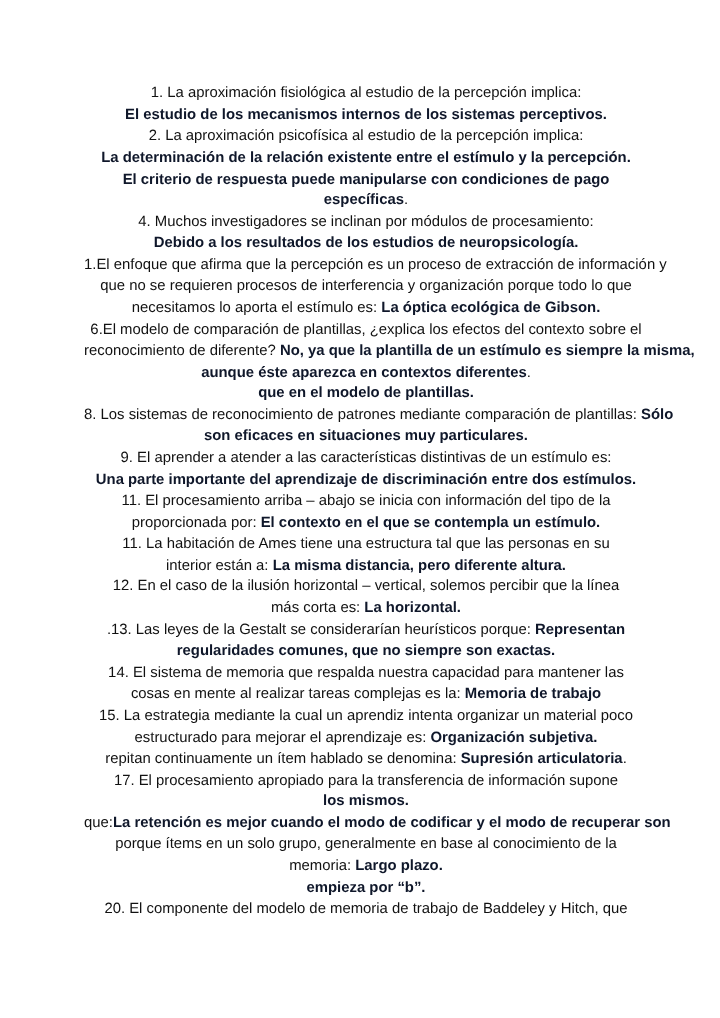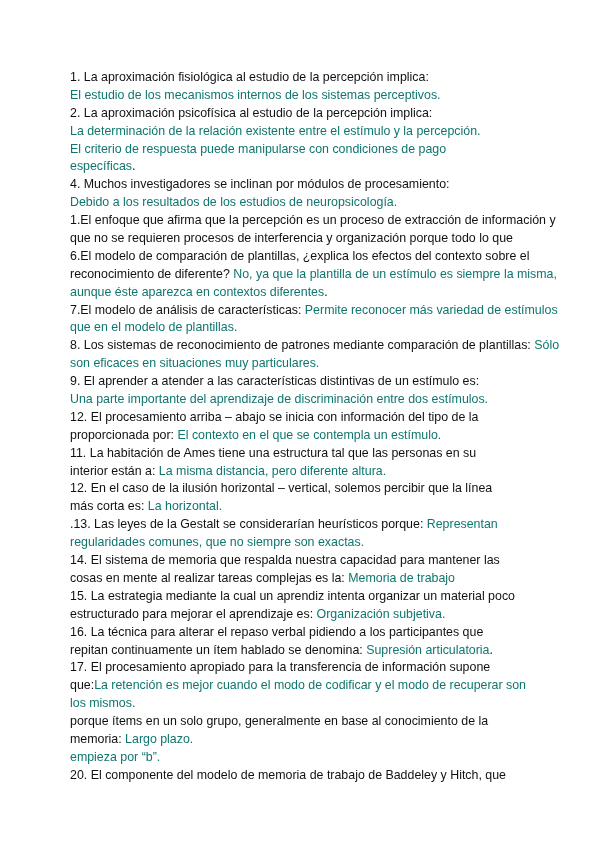--- a/index.html
+++ b/index.html
@@ -7,61 +7,60 @@
   .page {
     position: absolute;
     left: 70px;
     top: 69px;
     width: 470px;
     font-family: "Liberation Sans", sans-serif;
     font-size: 12.4px;
     line-height: 17.9px;
     color: #111111;
   }
-  .line { white-space: nowrap; height: 17.9px; }
+  .line { white-space: nowrap; height: 17.9px; text-align: center; }
   .q { font-weight: normal; }
-  .a { font-weight: normal; color: #0f766e; }
+  .a { font-weight: bold; color: #0f172a; }
 </style>
 </head>
 <body>
 
 <div class="page" id="page">
     <div class="line"><span class="q">1. La aproximación fisiológica al estudio de la percepción implica:</span><span class="a"></span><span class="q"></span></div>
     <div class="line"><span class="q"></span><span class="a">El estudio de los mecanismos internos de los sistemas perceptivos.</span><span class="q"></span></div>
     <div class="line"><span class="q">2. La aproximación psicofísica al estudio de la percepción implica:</span><span class="a"></span><span class="q"></span></div>
     <div class="line"><span class="q"></span><span class="a">La determinación de la relación existente entre el estímulo y la percepción.</span><span class="q"></span></div>
     <div class="line"><span class="q"></span><span class="a">El criterio de respuesta puede manipularse con condiciones de pago</span><span class="q"></span></div>
     <div class="line"><span class="q"></span><span class="a">específicas</span><span class="q">.</span></div>
     <div class="line"><span class="q">4. Muchos investigadores se inclinan por módulos de procesamiento:</span><span class="a"></span><span class="q"></span></div>
     <div class="line"><span class="q"></span><span class="a">Debido a los resultados de los estudios de neuropsicología.</span><span class="q"></span></div>
     <div class="line"><span class="q">1.El enfoque que afirma que la percepción es un proceso de extracción de información y</span><span class="a"></span><span class="q"></span></div>
     <div class="line"><span class="q">que no se requieren procesos de interferencia y organización porque todo lo que</span><span class="a"></span><span class="q"></span></div>
+    <div class="line"><span class="q">necesitamos lo aporta el estímulo es: </span><span class="a">La óptica ecológica de Gibson.</span><span class="q"></span></div>
     <div class="line"><span class="q">6.El modelo de comparación de plantillas, ¿explica los efectos del contexto sobre el</span><span class="a"></span><span class="q"></span></div>
     <div class="line"><span class="q">reconocimiento de diferente? </span><span class="a">No, ya que la plantilla de un estímulo es siempre la misma,</span><span class="q"></span></div>
     <div class="line"><span class="q"></span><span class="a">aunque éste aparezca en contextos diferentes</span><span class="q">.</span></div>
-    <div class="line"><span class="q">7.El modelo de análisis de características: </span><span class="a">Permite reconocer más variedad de estímulos</span><span class="q"></span></div>
     <div class="line"><span class="q"></span><span class="a">que en el modelo de plantillas.</span><span class="q"></span></div>
     <div class="line"><span class="q">8. Los sistemas de reconocimiento de patrones mediante comparación de plantillas: </span><span class="a">Sólo</span><span class="q"></span></div>
     <div class="line"><span class="q"></span><span class="a">son eficaces en situaciones muy particulares.</span><span class="q"></span></div>
     <div class="line"><span class="q">9. El aprender a atender a las características distintivas de un estímulo es:</span><span class="a"></span><span class="q"></span></div>
     <div class="line"><span class="q"></span><span class="a">Una parte importante del aprendizaje de discriminación entre dos estímulos.</span><span class="q"></span></div>
-    <div class="line"><span class="q">12. El procesamiento arriba – abajo se inicia con información del tipo de la</span><span class="a"></span><span class="q"></span></div>
+    <div class="line"><span class="q">11. El procesamiento arriba – abajo se inicia con información del tipo de la</span><span class="a"></span><span class="q"></span></div>
     <div class="line"><span class="q">proporcionada por: </span><span class="a">El contexto en el que se contempla un estímulo.</span><span class="q"></span></div>
     <div class="line"><span class="q">11. La habitación de Ames tiene una estructura tal que las personas en su</span><span class="a"></span><span class="q"></span></div>
     <div class="line"><span class="q">interior están a: </span><span class="a">La misma distancia, pero diferente altura.</span><span class="q"></span></div>
     <div class="line"><span class="q">12. En el caso de la ilusión horizontal – vertical, solemos percibir que la línea</span><span class="a"></span><span class="q"></span></div>
     <div class="line"><span class="q">más corta es: </span><span class="a">La horizontal.</span><span class="q"></span></div>
     <div class="line"><span class="q">.13. Las leyes de la Gestalt se considerarían heurísticos porque: </span><span class="a">Representan</span><span class="q"></span></div>
     <div class="line"><span class="q"></span><span class="a">regularidades comunes, que no siempre son exactas.</span><span class="q"></span></div>
     <div class="line"><span class="q">14. El sistema de memoria que respalda nuestra capacidad para mantener las</span><span class="a"></span><span class="q"></span></div>
     <div class="line"><span class="q">cosas en mente al realizar tareas complejas es la: </span><span class="a">Memoria de trabajo</span><span class="q"></span></div>
     <div class="line"><span class="q">15. La estrategia mediante la cual un aprendiz intenta organizar un material poco</span><span class="a"></span><span class="q"></span></div>
     <div class="line"><span class="q">estructurado para mejorar el aprendizaje es: </span><span class="a">Organización subjetiva.</span><span class="q"></span></div>
-    <div class="line"><span class="q">16. La técnica para alterar el repaso verbal pidiendo a los participantes que</span><span class="a"></span><span class="q"></span></div>
     <div class="line"><span class="q">repitan continuamente un ítem hablado se denomina: </span><span class="a">Supresión articulatoria</span><span class="q">.</span></div>
     <div class="line"><span class="q">17. El procesamiento apropiado para la transferencia de información supone</span><span class="a"></span><span class="q"></span></div>
+    <div class="line"><span class="q"></span><span class="a">los mismos.</span><span class="q"></span></div>
     <div class="line"><span class="q">que:</span><span class="a">La retención es mejor cuando el modo de codificar y el modo de recuperar son</span><span class="q"></span></div>
-    <div class="line"><span class="q"></span><span class="a">los mismos.</span><span class="q"></span></div>
     <div class="line"><span class="q">porque ítems en un solo grupo, generalmente en base al conocimiento de la</span><span class="a"></span><span class="q"></span></div>
     <div class="line"><span class="q">memoria: </span><span class="a">Largo plazo.</span><span class="q"></span></div>
     <div class="line"><span class="q"></span><span class="a">empieza por “b”.</span><span class="q"></span></div>
     <div class="line"><span class="q">20. El componente del modelo de memoria de trabajo de Baddeley y Hitch, que</span><span class="a"></span><span class="q"></span></div>
   </div>
 
 </body></html>

